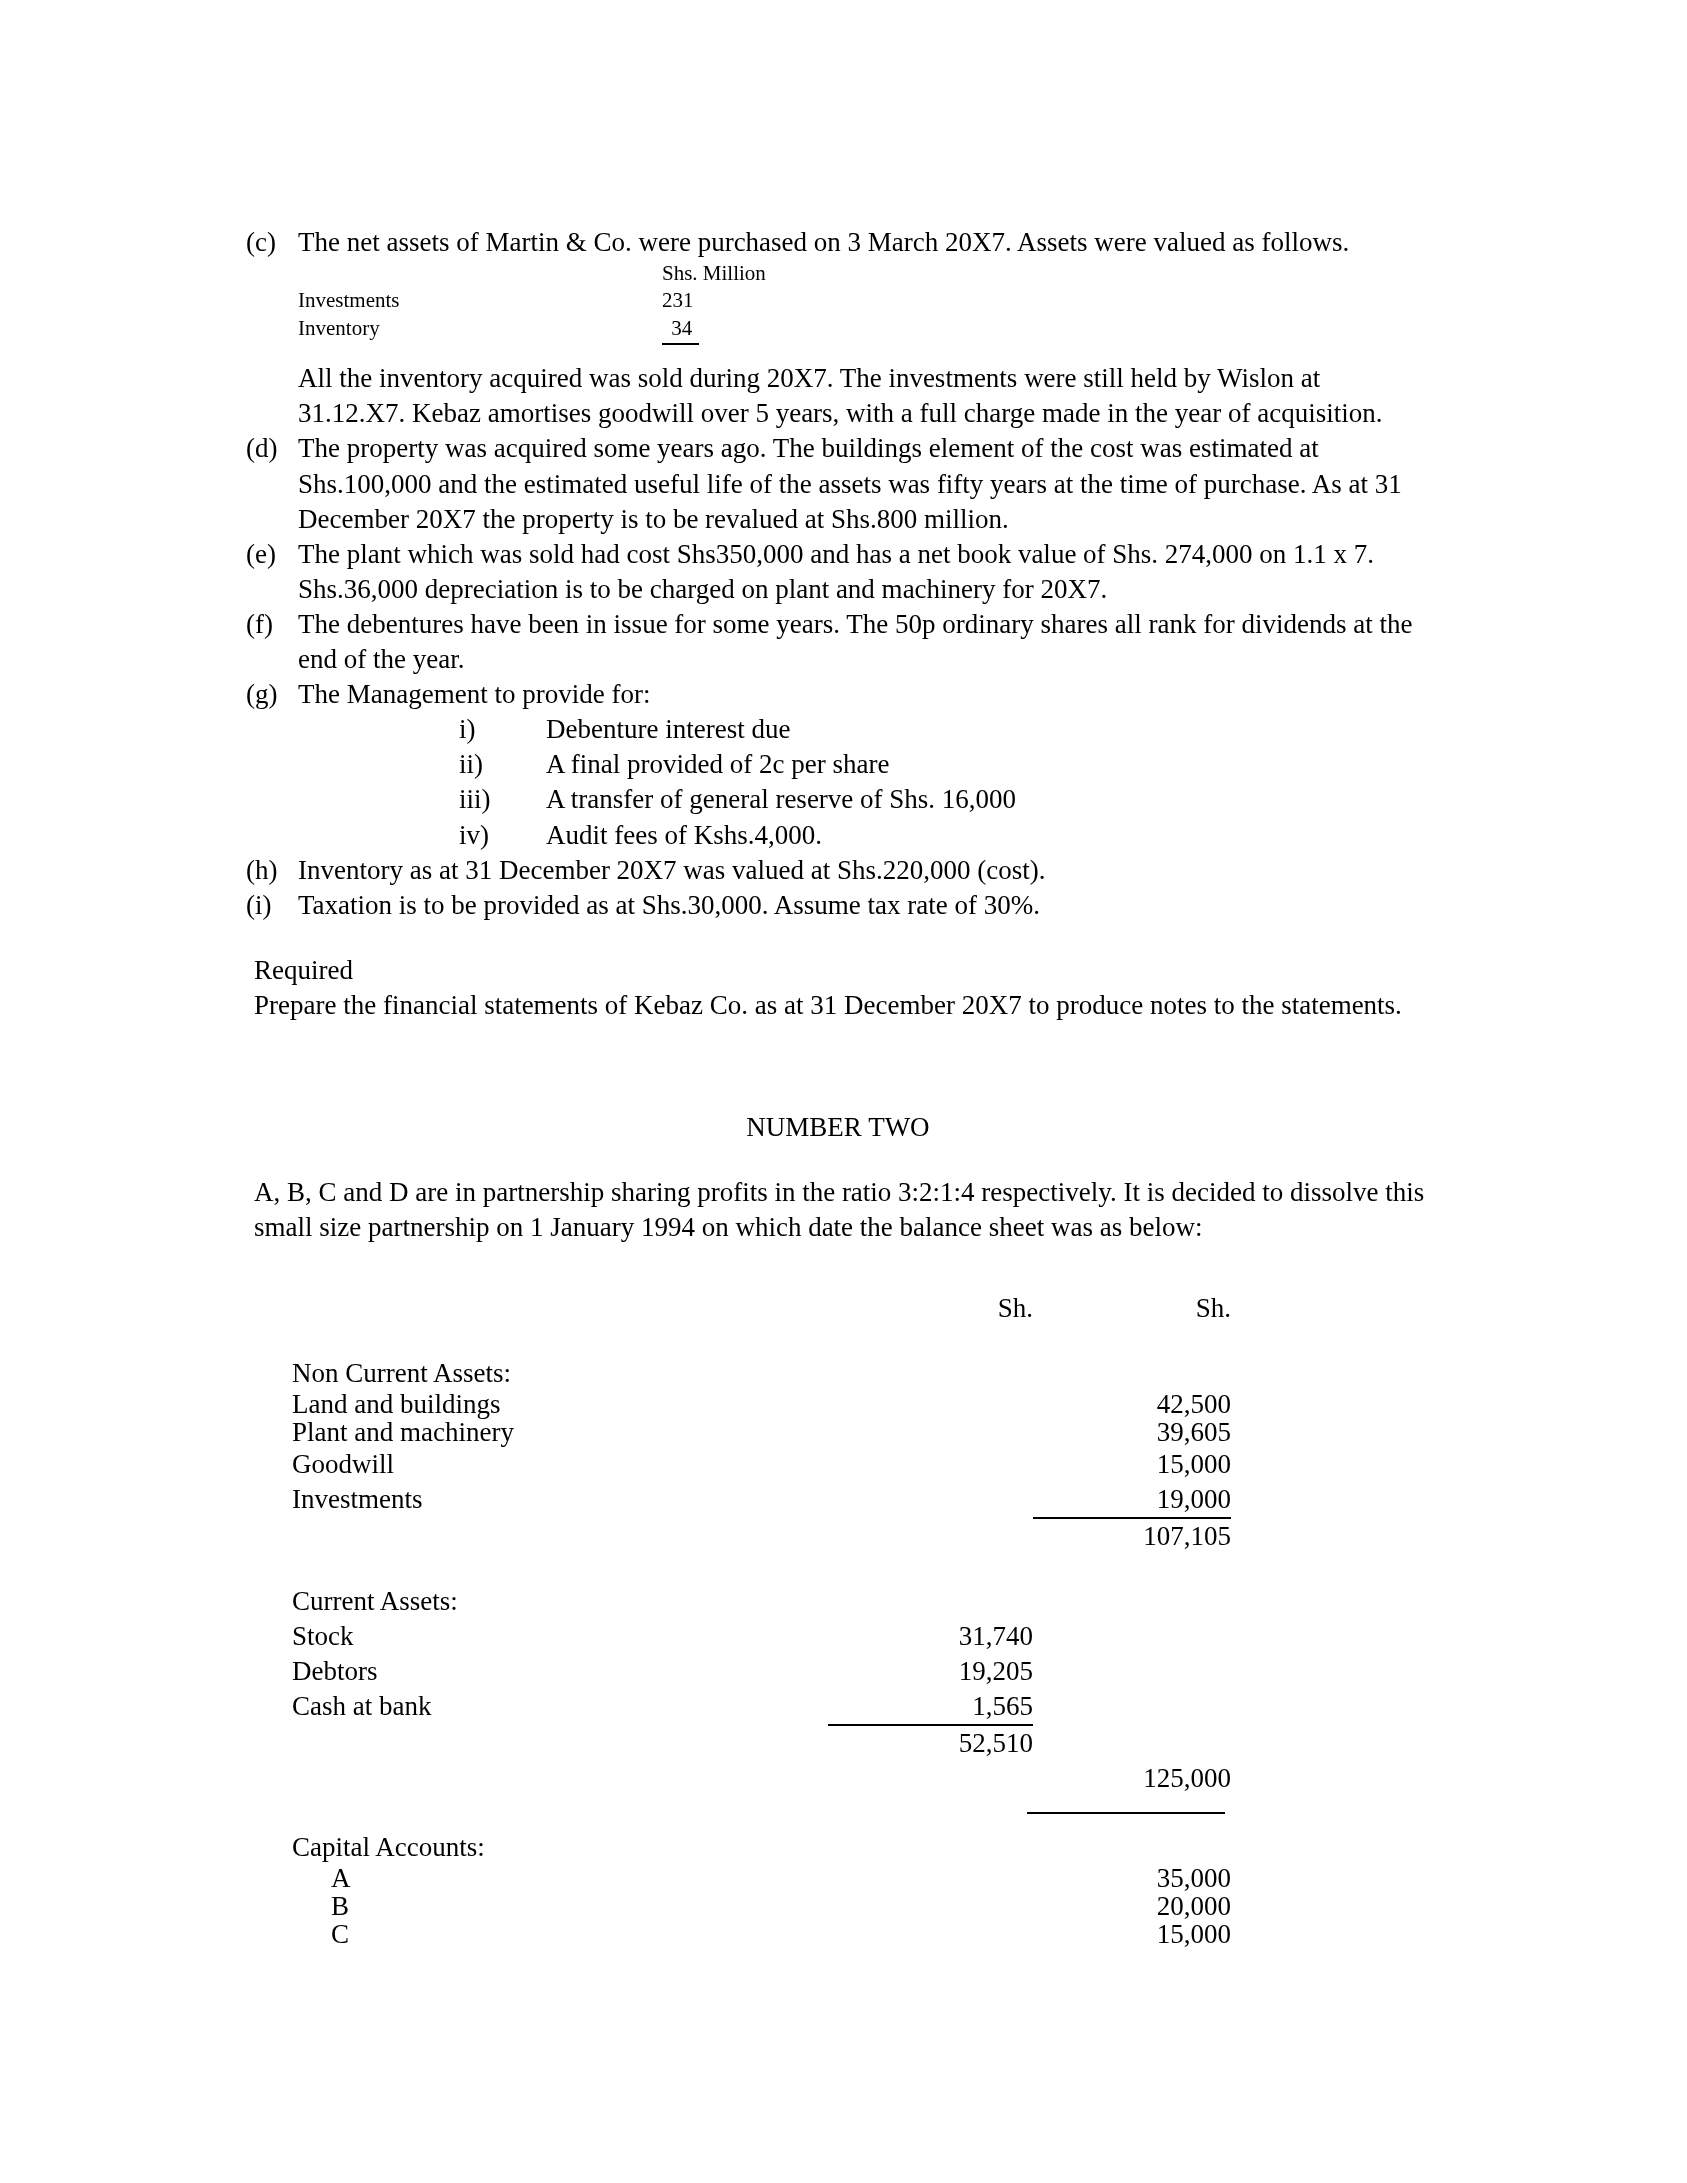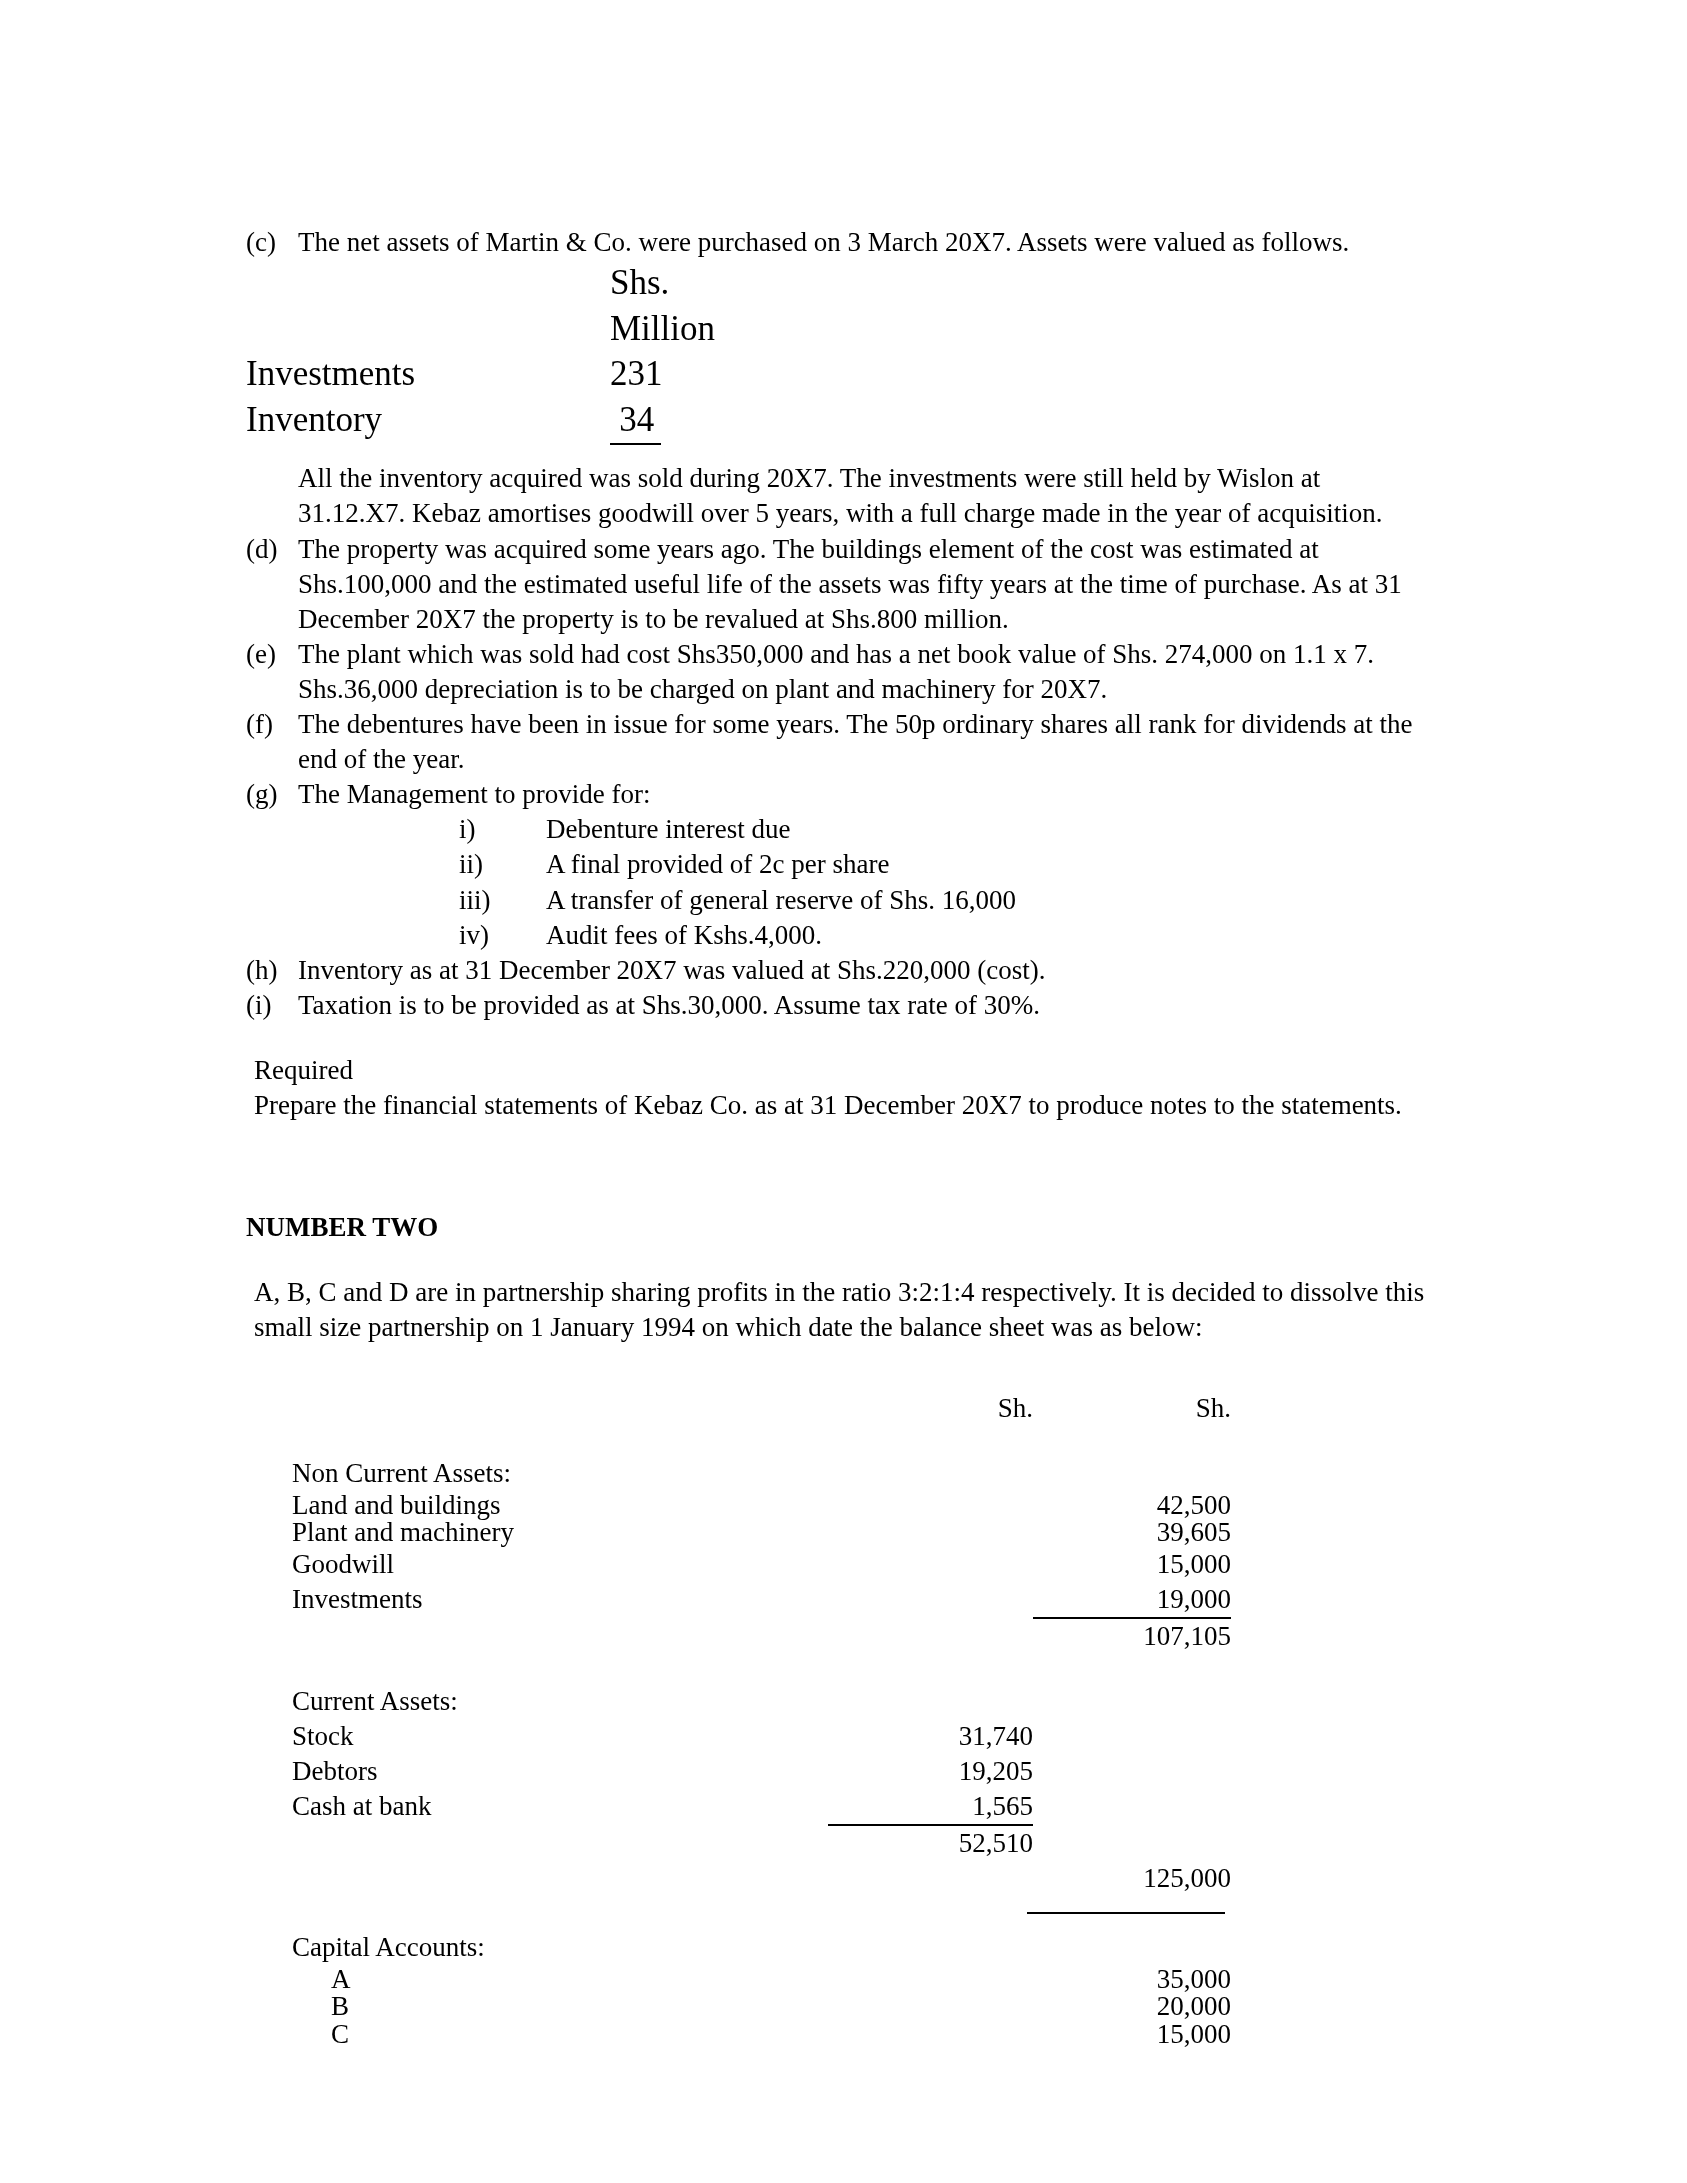--- a/index.html
+++ b/index.html
@@ -39,21 +39,22 @@
   .lettered-item .marker {
     flex: 0 0 52px;
     text-align: left;
   }
   .lettered-item .body {
     flex: 1 1 auto;
   }
 
   
   .mini-table {
-    font-size: 35px;
+    margin-left: 52px;
+    font-size: 21px;
     line-height: 1.30;
   }
   .mini-row {
     display: flex;
     align-items: baseline;
   }
   .mini-row .lbl {
     flex: 0 0 364px;
   }
   .mini-row .val {
@@ -97,23 +98,24 @@
   .roman-row .rtext {
     flex: 1 1 auto;
   }
 
   .spacer-sm { height: 16px; }
   .spacer-md { height: 30px; }
   .spacer-lg { height: 57px; }
 
   .section-heading {
     font-size: 27px;
-    font-weight: bold;
+    font-weight: normal;
     line-height: 1.30;
     margin: 0;
+    text-align: center;
   }
   .flush {
     margin-left: 8px;
   }
 
   
   .bs {
     font-size: 27px;
     line-height: 1.30;
     position: relative;

